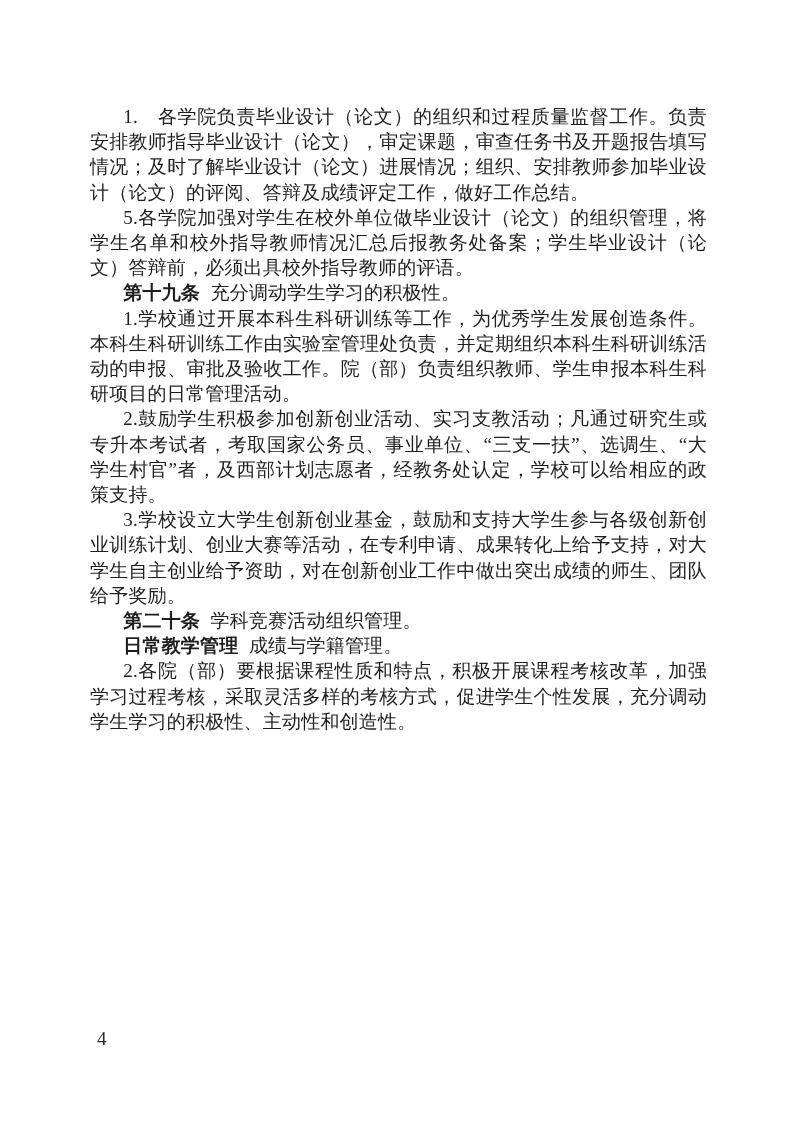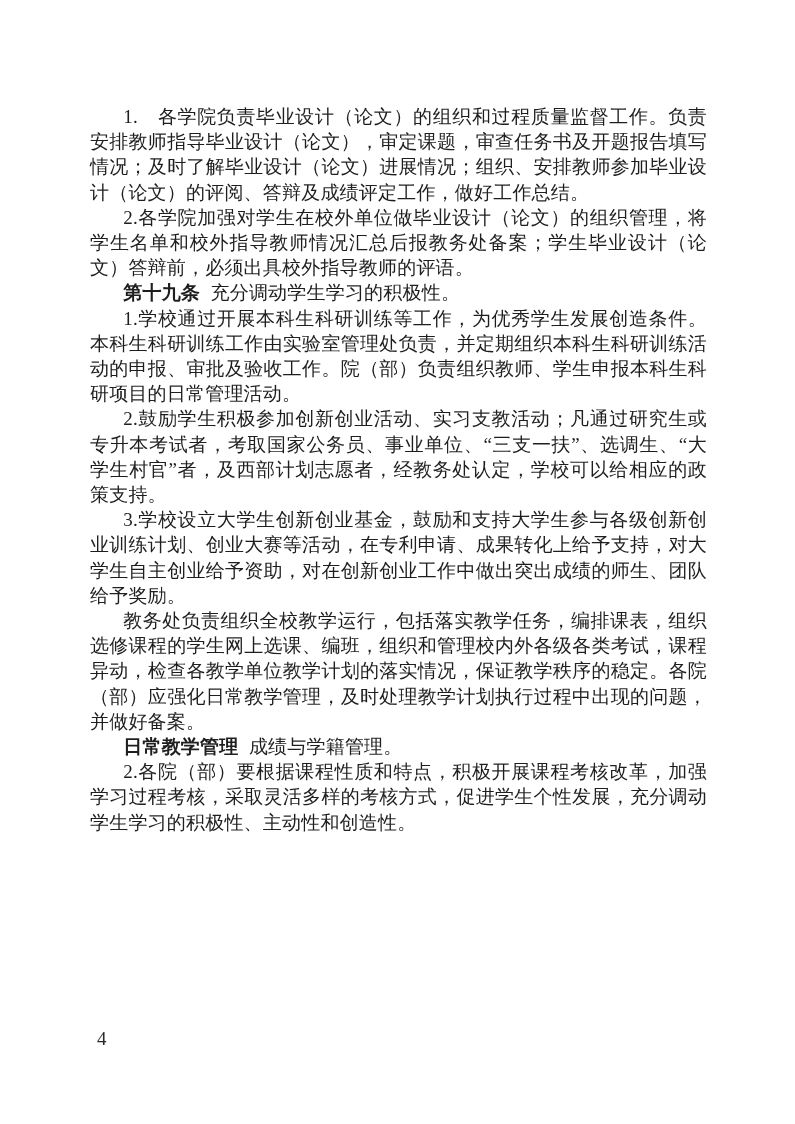--- a/index.html
+++ b/index.html
@@ -50,34 +50,34 @@
 </style>
 </head>
 <body>
 
 <div class="page">
 
   <div class="content">
 
     <p class="para">1.　各学院负责毕业设计（论文）的组织和过程质量监督工作。负责安排教师指导毕业设计（论文），审定课题，审查任务书及开题报告填写情况；及时了解毕业设计（论文）进展情况；组织、安排教师参加毕业设计（论文）的评阅、答辩及成绩评定工作，做好工作总结。</p>
 
-    <p class="para">2.各学院加强对学生在校外单位做毕业设计（论文）的组织管理，将学生名单和校外指导教师情况汇总后报教务处备案；学生毕业设计（论文）答辩前，必须出具校外指导教师的评语。</p>
+    <p class="para">5.各学院加强对学生在校外单位做毕业设计（论文）的组织管理，将学生名单和校外指导教师情况汇总后报教务处备案；学生毕业设计（论文）答辩前，必须出具校外指导教师的评语。</p>
 
     <p class="para"><span class="article-label">第十九条</span><span class="article-title">充分调动学生学习的积极性。</span></p>
 
     <p class="para">1.学校通过开展本科生科研训练等工作，为优秀学生发展创造条件。本科生科研训练工作由实验室管理处负责，并定期组织本科生科研训练活动的申报、审批及验收工作。院（部）负责组织教师、学生申报本科生科研项目的日常管理活动。</p>
 
     <p class="para">2.鼓励学生积极参加创新创业活动、实习支教活动；凡通过研究生或专升本考试者，考取国家公务员、事业单位、“三支一扶”、选调生、“大学生村官”者，及西部计划志愿者，经教务处认定，学校可以给相应的政策支持。</p>
 
     <p class="para">3.学校设立大学生创新创业基金，鼓励和支持大学生参与各级创新创业训练计划、创业大赛等活动，在专利申请、成果转化上给予支持，对大学生自主创业给予资助，对在创新创业工作中做出突出成绩的师生、团队给予奖励。</p>
 
+    <p class="para"><span class="article-label">第二十条</span><span class="article-title">学科竞赛活动组织管理。</span></p>
 
 
 
-    <p class="para">教务处负责组织全校教学运行，包括落实教学任务，编排课表，组织选修课程的学生网上选课、编班，组织和管理校内外各级各类考试，课程异动，检查各教学单位教学计划的落实情况，保证教学秩序的稳定。各院（部）应强化日常教学管理，及时处理教学计划执行过程中出现的问题，并做好备案。</p>
 
     <p class="para"><span class="article-label">日常教学管理</span><span class="article-title">成绩与学籍管理。</span></p>
 
 
     <p class="para">2.各院（部）要根据课程性质和特点，积极开展课程考核改革，加强学习过程考核，采取灵活多样的考核方式，促进学生个性发展，充分调动学生学习的积极性、主动性和创造性。</p>
 
   </div>
 
   <div class="page-number">4</div>
 

